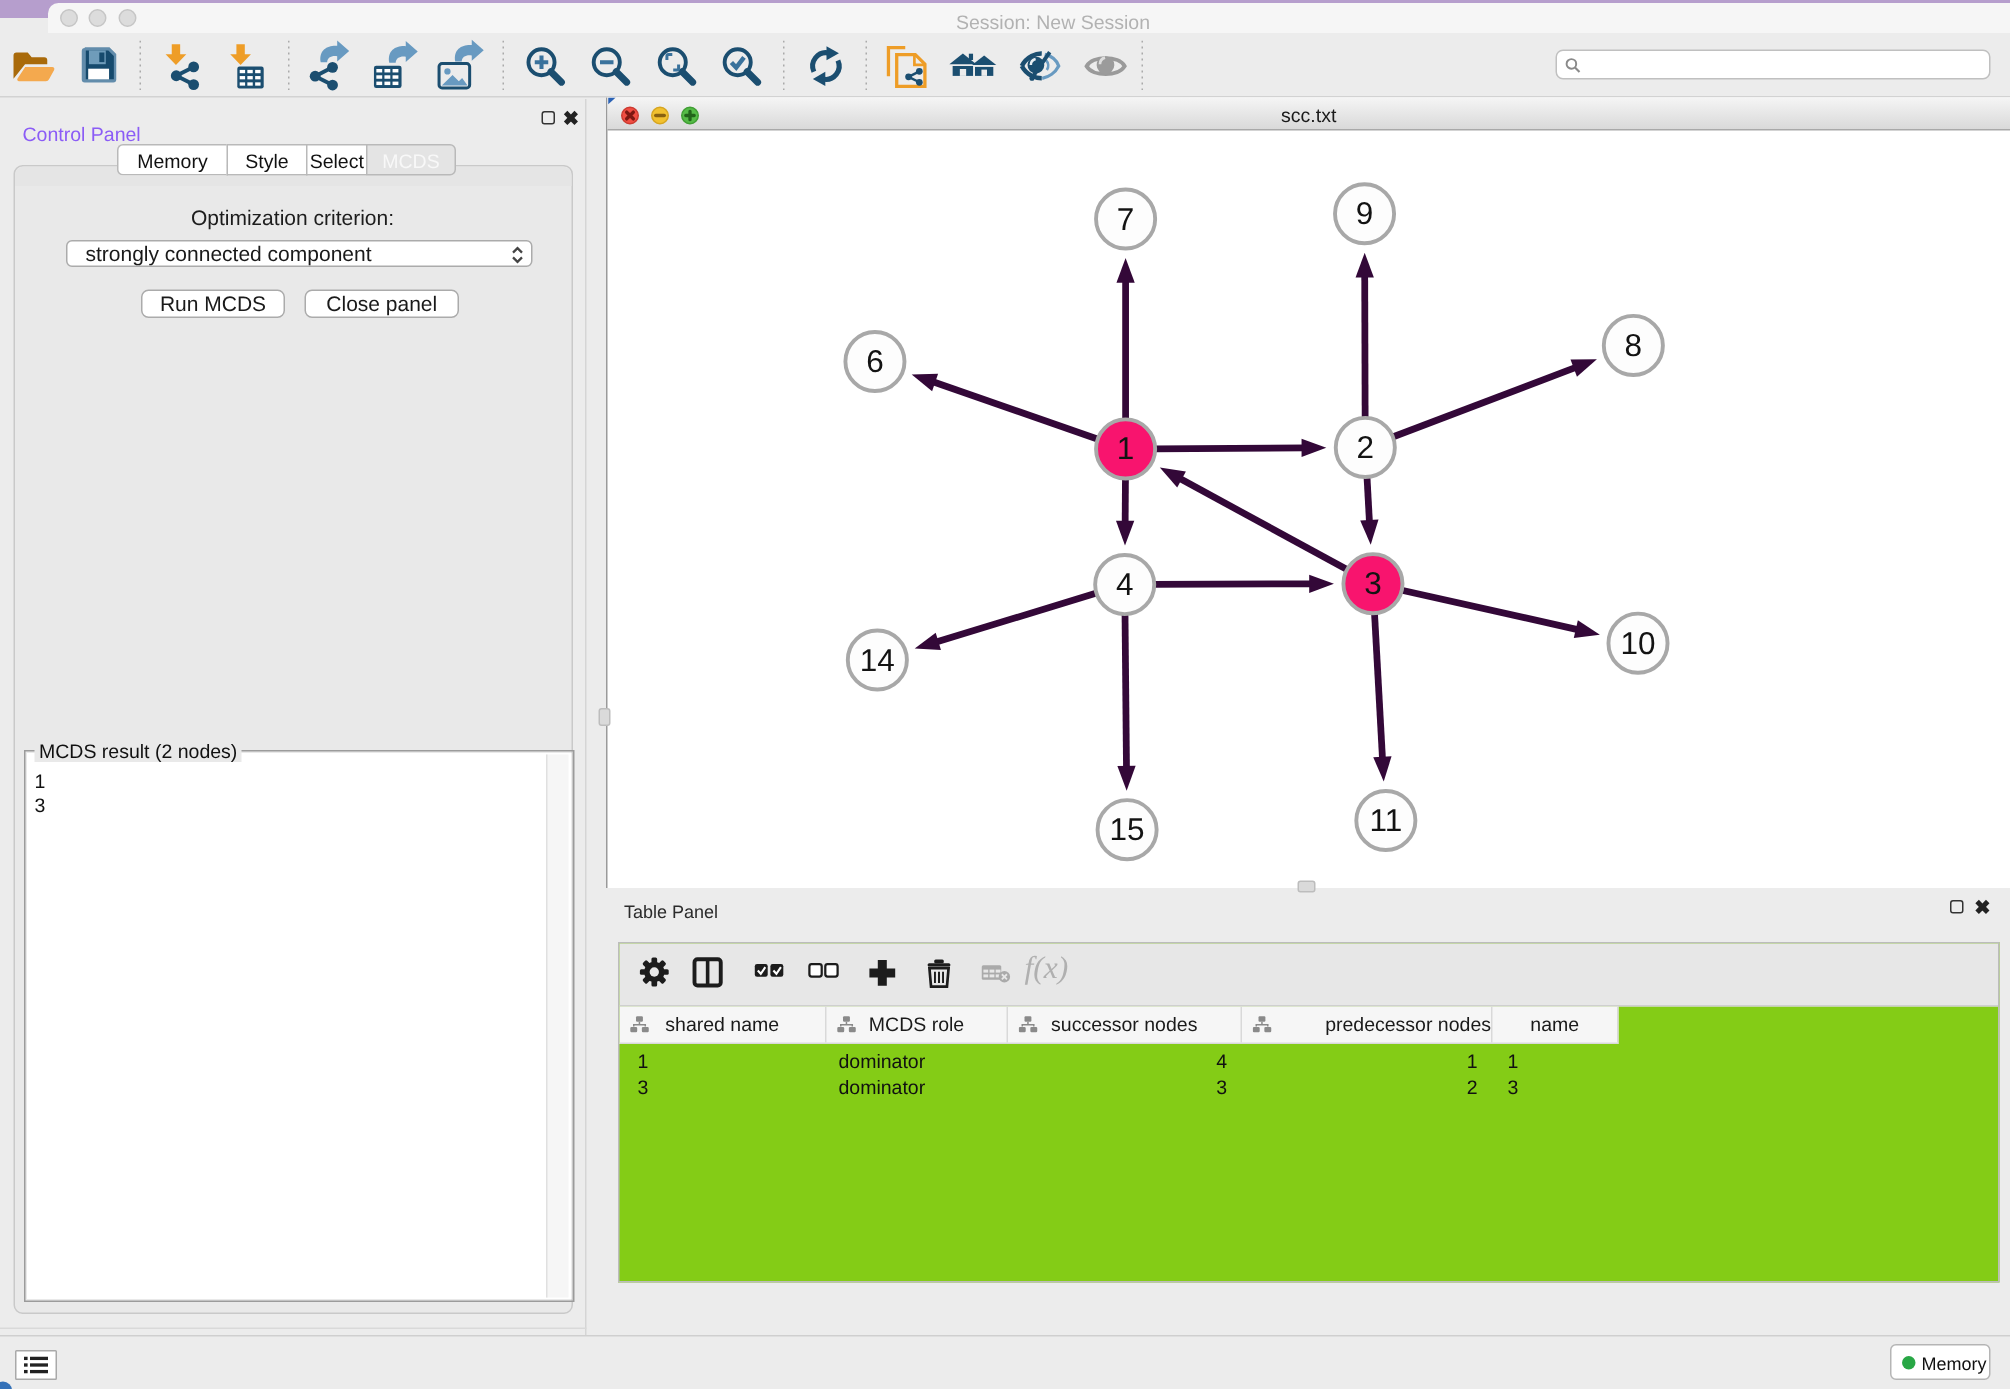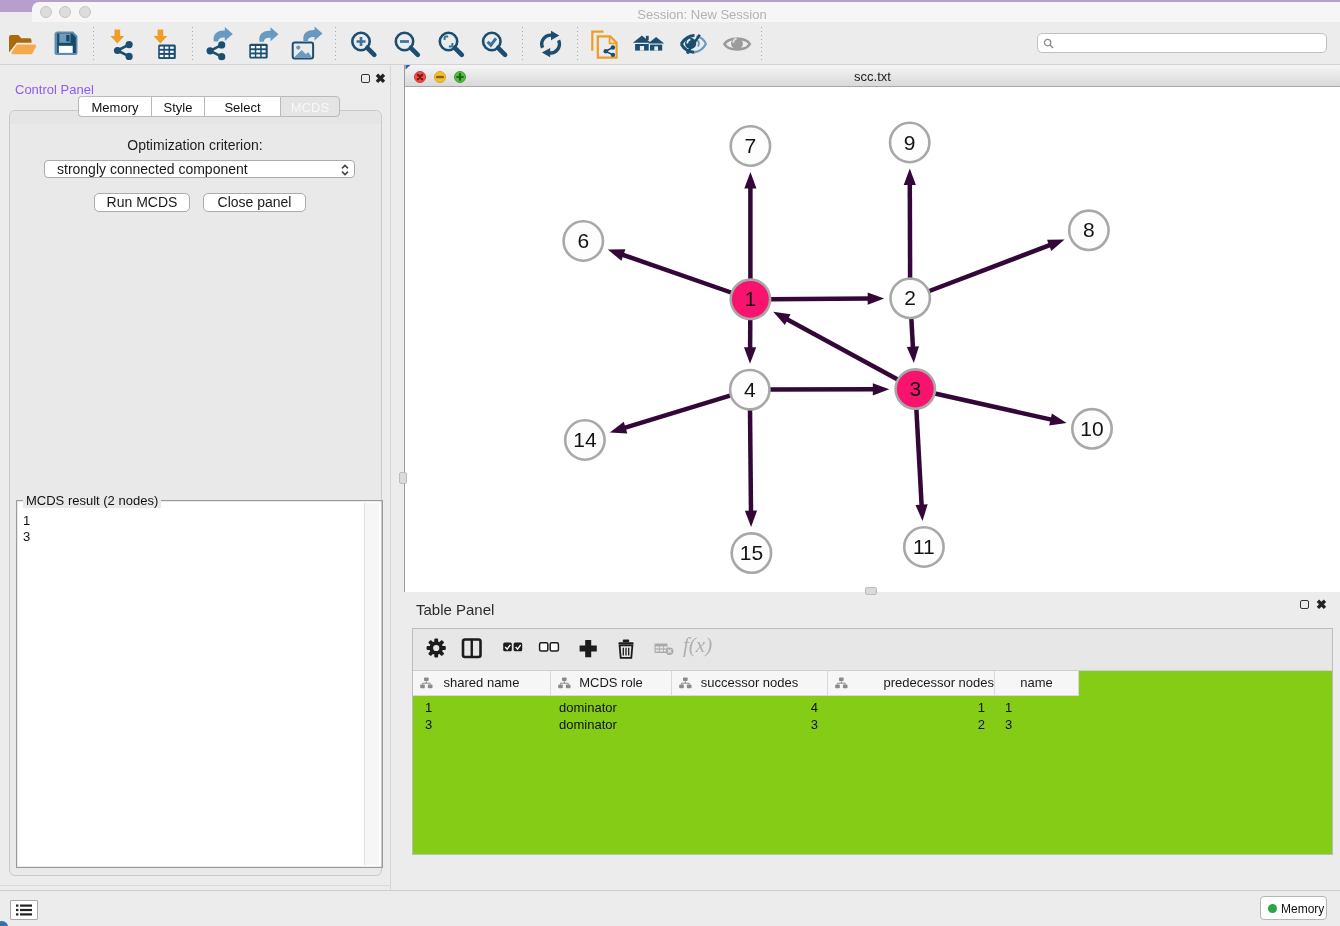--- a/index.html
+++ b/index.html
@@ -25,21 +25,21 @@
 #grplabel{position:absolute;left:6px;top:-8px;background:#e9e9e9;padding:0 3px;font-size:13px;color:#111;}
 #grpwhite{position:absolute;left:1px;top:1px;right:1px;bottom:1px;background:#fff;}
 #grpscroll{position:absolute;right:2px;top:1px;width:14px;bottom:1px;background:#f6f6f6;border-left:1px solid #e0e0e0;}
 
 #netwin{left:404px;top:65px;width:936px;height:527px;background:#fff;border-left:1px solid #9a9a9a;box-sizing:border-box;}
 #nettitle{position:absolute;left:0;top:0;width:100%;height:22px;background:linear-gradient(#f5f5f5,#d9d9d9);border-bottom:1px solid #a8a8a8;box-sizing:border-box;}
 #netname{position:absolute;left:0;right:0;top:4px;text-align:center;font-size:13px;color:#1a1a1a;}
 .mac{position:absolute;top:6px;width:11px;height:11px;border-radius:50%;box-sizing:border-box;}
 
 #tablepanel{left:404px;top:592px;width:936px;height:298px;background:#ececec;}
-#tphead{position:absolute;left:12px;top:9px;font-size:15px;color:#2b2b2b;}
+#tphead{position:absolute;left:12px;top:9px;font-size:12px;color:#2b2b2b;}
 #tpbox{position:absolute;left:8px;top:36px;width:921px;height:227px;border:1px solid #bcbcbc;background:#84cc16;box-sizing:border-box;}
 #tptools{position:absolute;left:0;top:0;width:100%;height:42px;background:#e7e7e7;border-bottom:1px solid #cfcfcf;box-sizing:border-box;}
 #thdr{position:absolute;left:0;top:42px;width:666px;height:25px;background:#f6f6f6;border-bottom:1px solid #d9d9d9;box-sizing:border-box;font-size:13px;color:#1a1a1a;}
 .hc{position:absolute;top:0;height:24px;border-right:1px solid #d9d9d9;box-sizing:border-box;text-align:center;line-height:24px;}
 .trow{position:absolute;left:0;width:100%;height:17px;font-size:13px;color:#111;}
 .cell{position:absolute;top:1px;}
 #tptabs{position:absolute;left:293px;top:274px;height:20px;display:flex;font-size:13px;}
 
 #statusbar{left:0;top:890px;width:1340px;height:36px;background:#ececec;border-top:1px solid #cfcfcf;box-sizing:border-box;}
 #memb{position:absolute;left:1260px;top:5px;width:67px;height:24px;background:#fff;border:1px solid #b5b5b5;border-radius:4px;box-sizing:border-box;font-size:12px;color:#111;}
@@ -161,21 +161,21 @@
 <div class="abs" id="leftpanel">
   <div id="cphead">Control Panel</div>
     <div style="position:absolute;right:20px;top:8px;width:9px;height:9px;border:1.5px solid #333;border-radius:2px;box-sizing:border-box;"></div>
     <div style="position:absolute;right:4px;top:5px;font-size:13px;font-weight:bold;color:#222;">✖</div>
   <div id="mcdspanel">
       <div style="position:absolute;left:0;top:0;width:100%;height:13px;background:#e5e5e5;border-radius:6px 6px 0 0;"></div>
     </div>
   <div id="cptabs">
     <div class="tab" style="width:73px;">Memory</div>
     <div class="tab" style="width:53px;">Style</div>
-    <div class="tab" style="width:76px;">Select</div>
+    <div class="tab" style="width:40px;">Select</div>
     <div class="tab" style="width:60px;background:#e4e4e4;color:#f8f8f8;">MCDS</div>
   </div>
   <div id="optlabel">Optimization criterion:</div>
   <div id="dropdown">strongly connected component<svg width="10" height="12" viewBox="0 0 10 12" style="position:absolute;right:4px;top:3px;">
         <path d="M2,4.4 L5,1.4 L8,4.4 M2,7.6 L5,10.6 L8,7.6" fill="none" stroke="#444" stroke-width="1.5"></path>
       </svg></div>
   <div class="btn" style="left:94px;width:96px;">Run MCDS</div>
   <div class="btn" style="left:203px;width:103px;">Close panel</div>
   <div id="grpbox">
     <div id="grpwhite">

